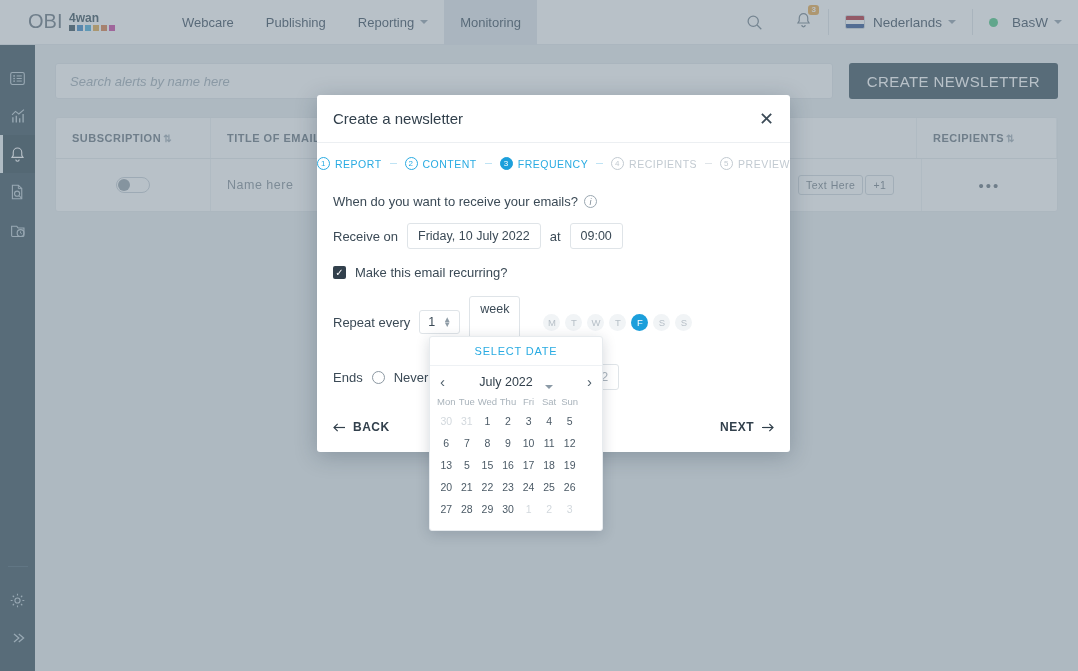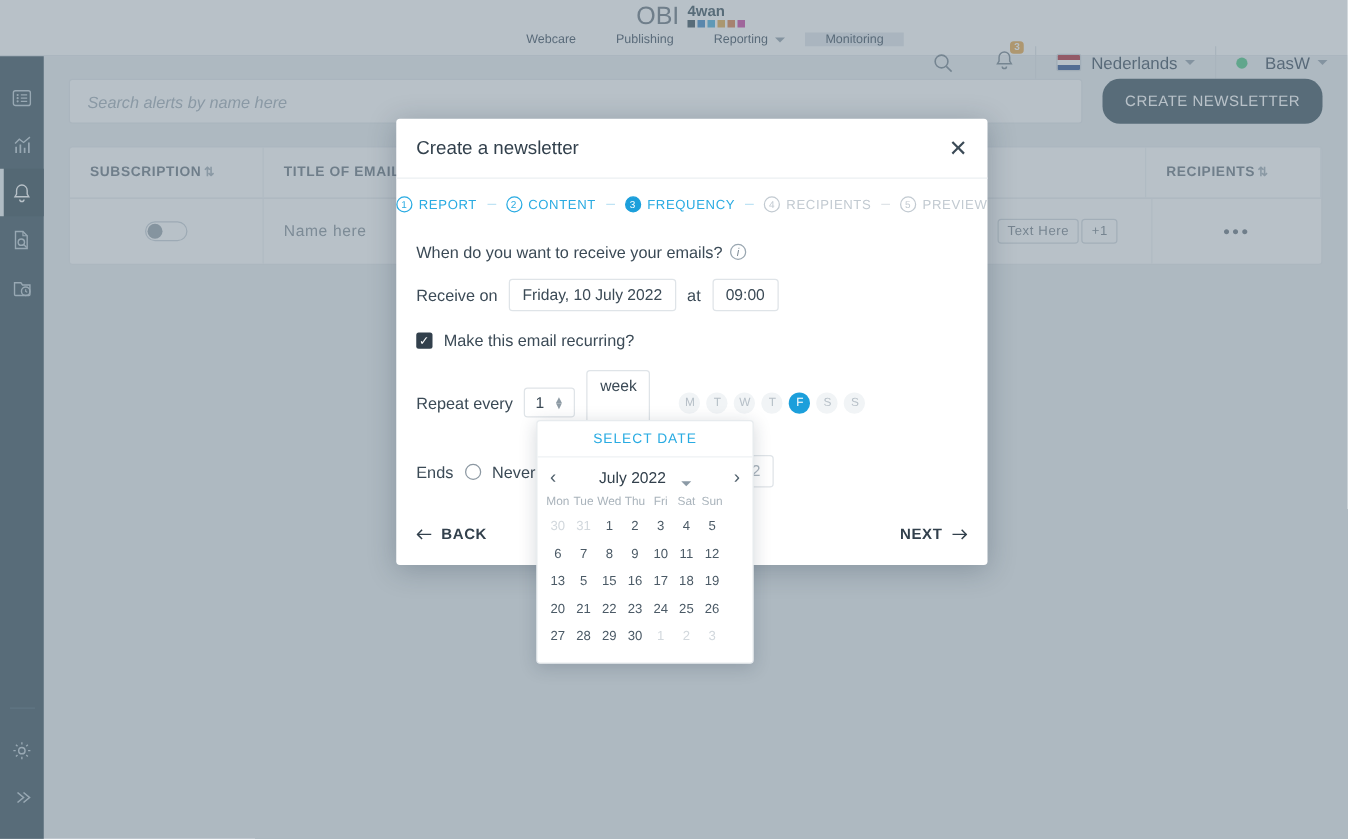--- a/index.html
+++ b/index.html
@@ -20,27 +20,26 @@
     background: rgba(125,142,155,0.55);
     z-index: 40;
   }
 
   
   .topbar {
     position: absolute; top: 0; left: 0; right: 0; height: 45px;
     background: #ffffff;
     display: flex; align-items: center;
     border-bottom: 1px solid #e2e6ea;
-    flex-direction: column;
   }
   .logo { margin-left: 28px; width: 88px; height: 26px; display:flex; align-items:flex-end; }
   .nav-items { display: flex; align-items: stretch; height: 45px; margin-left: 50px; }
   .nav-item {
     display: flex; align-items: center; padding: 0 16px;
-    font-size: 10px; color: #2c3e50; cursor: pointer; white-space: nowrap;
+    font-size: 13px; color: #2c3e50; cursor: pointer; white-space: nowrap;
   }
   .nav-item.active { background: #dfe5ea; }
   .caret {
     display:inline-block; margin-left:6px; width:0;height:0;
     border-left:4px solid transparent;border-right:4px solid transparent;
     border-top:4px solid #8b9aa6;
   }
   .top-right { margin-left:auto; display:flex; align-items:center; height:45px; }
   .tr-cell { display:flex; align-items:center; padding:0 16px; height:26px; cursor:pointer; }
   .tr-div { border-left:1px solid #dde2e7; }
@@ -75,21 +74,21 @@
   
   .content { position:absolute; top:45px; left:35px; right:0; bottom:0; padding:18px 20px; }
   .searchrow { display:flex; align-items:center; gap:16px; }
   .searchbox {
     flex:1; height:36px; background:#ffffff; border:1px solid #e0e5e9; border-radius:3px;
     display:flex; align-items:center; padding:0 14px;
     font-size:13px; color:#9aa7b1; font-style:italic;
   }
   .btn-primary {
     height:36px; background:#2a4350; color:#ffffff;
-    font-size:12px; letter-spacing:0.4px; border-radius:14px;
+    font-size:15px; letter-spacing:0.4px; border-radius:3px;
     display:flex; align-items:center; padding:16px 18px; cursor:pointer;
   }
   .table {
     margin-top:18px; background:#ffffff; border:1px solid #e4e8ec; border-radius:3px;
   }
   .thead, .trow { display:flex; }
   .thead { border-bottom:1px solid #e4e8ec; }
   .th, .td {
     padding:14px 16px; font-size:11px; letter-spacing:0.5px; color:#5d6b77;
     font-weight:bold; border-right:1px solid #eef1f4; display:flex; align-items:center; gap:2px;

